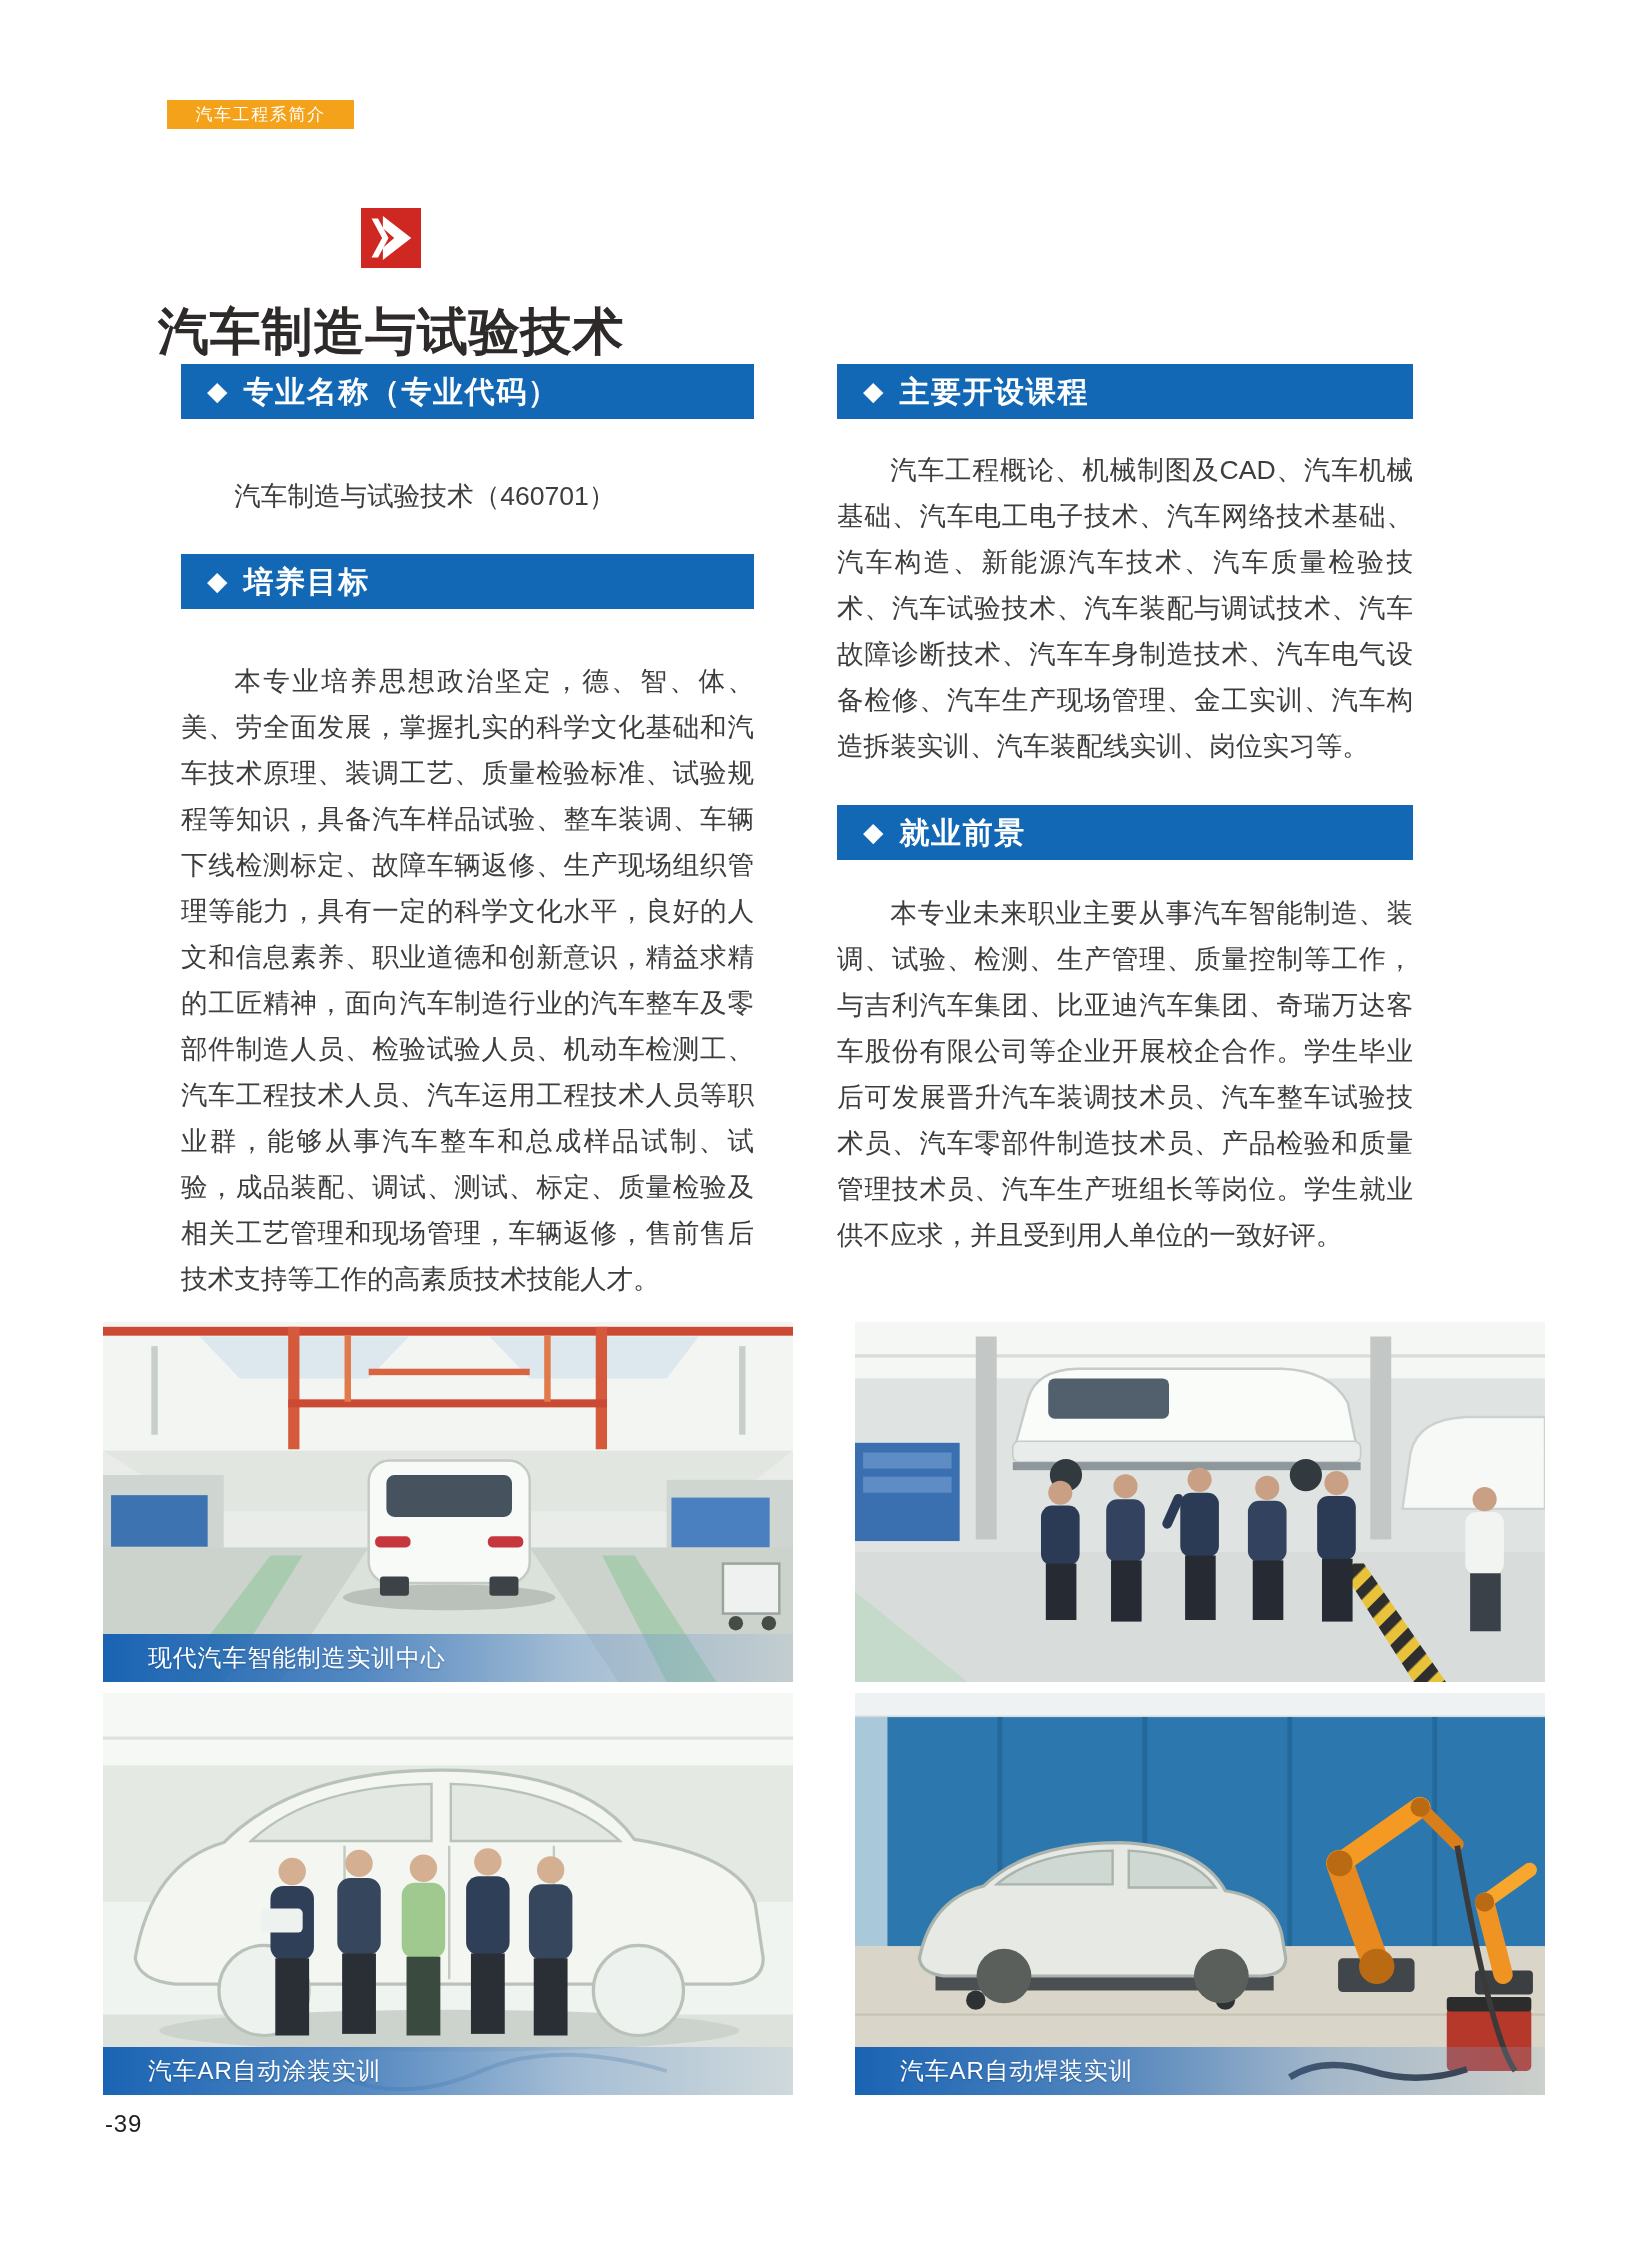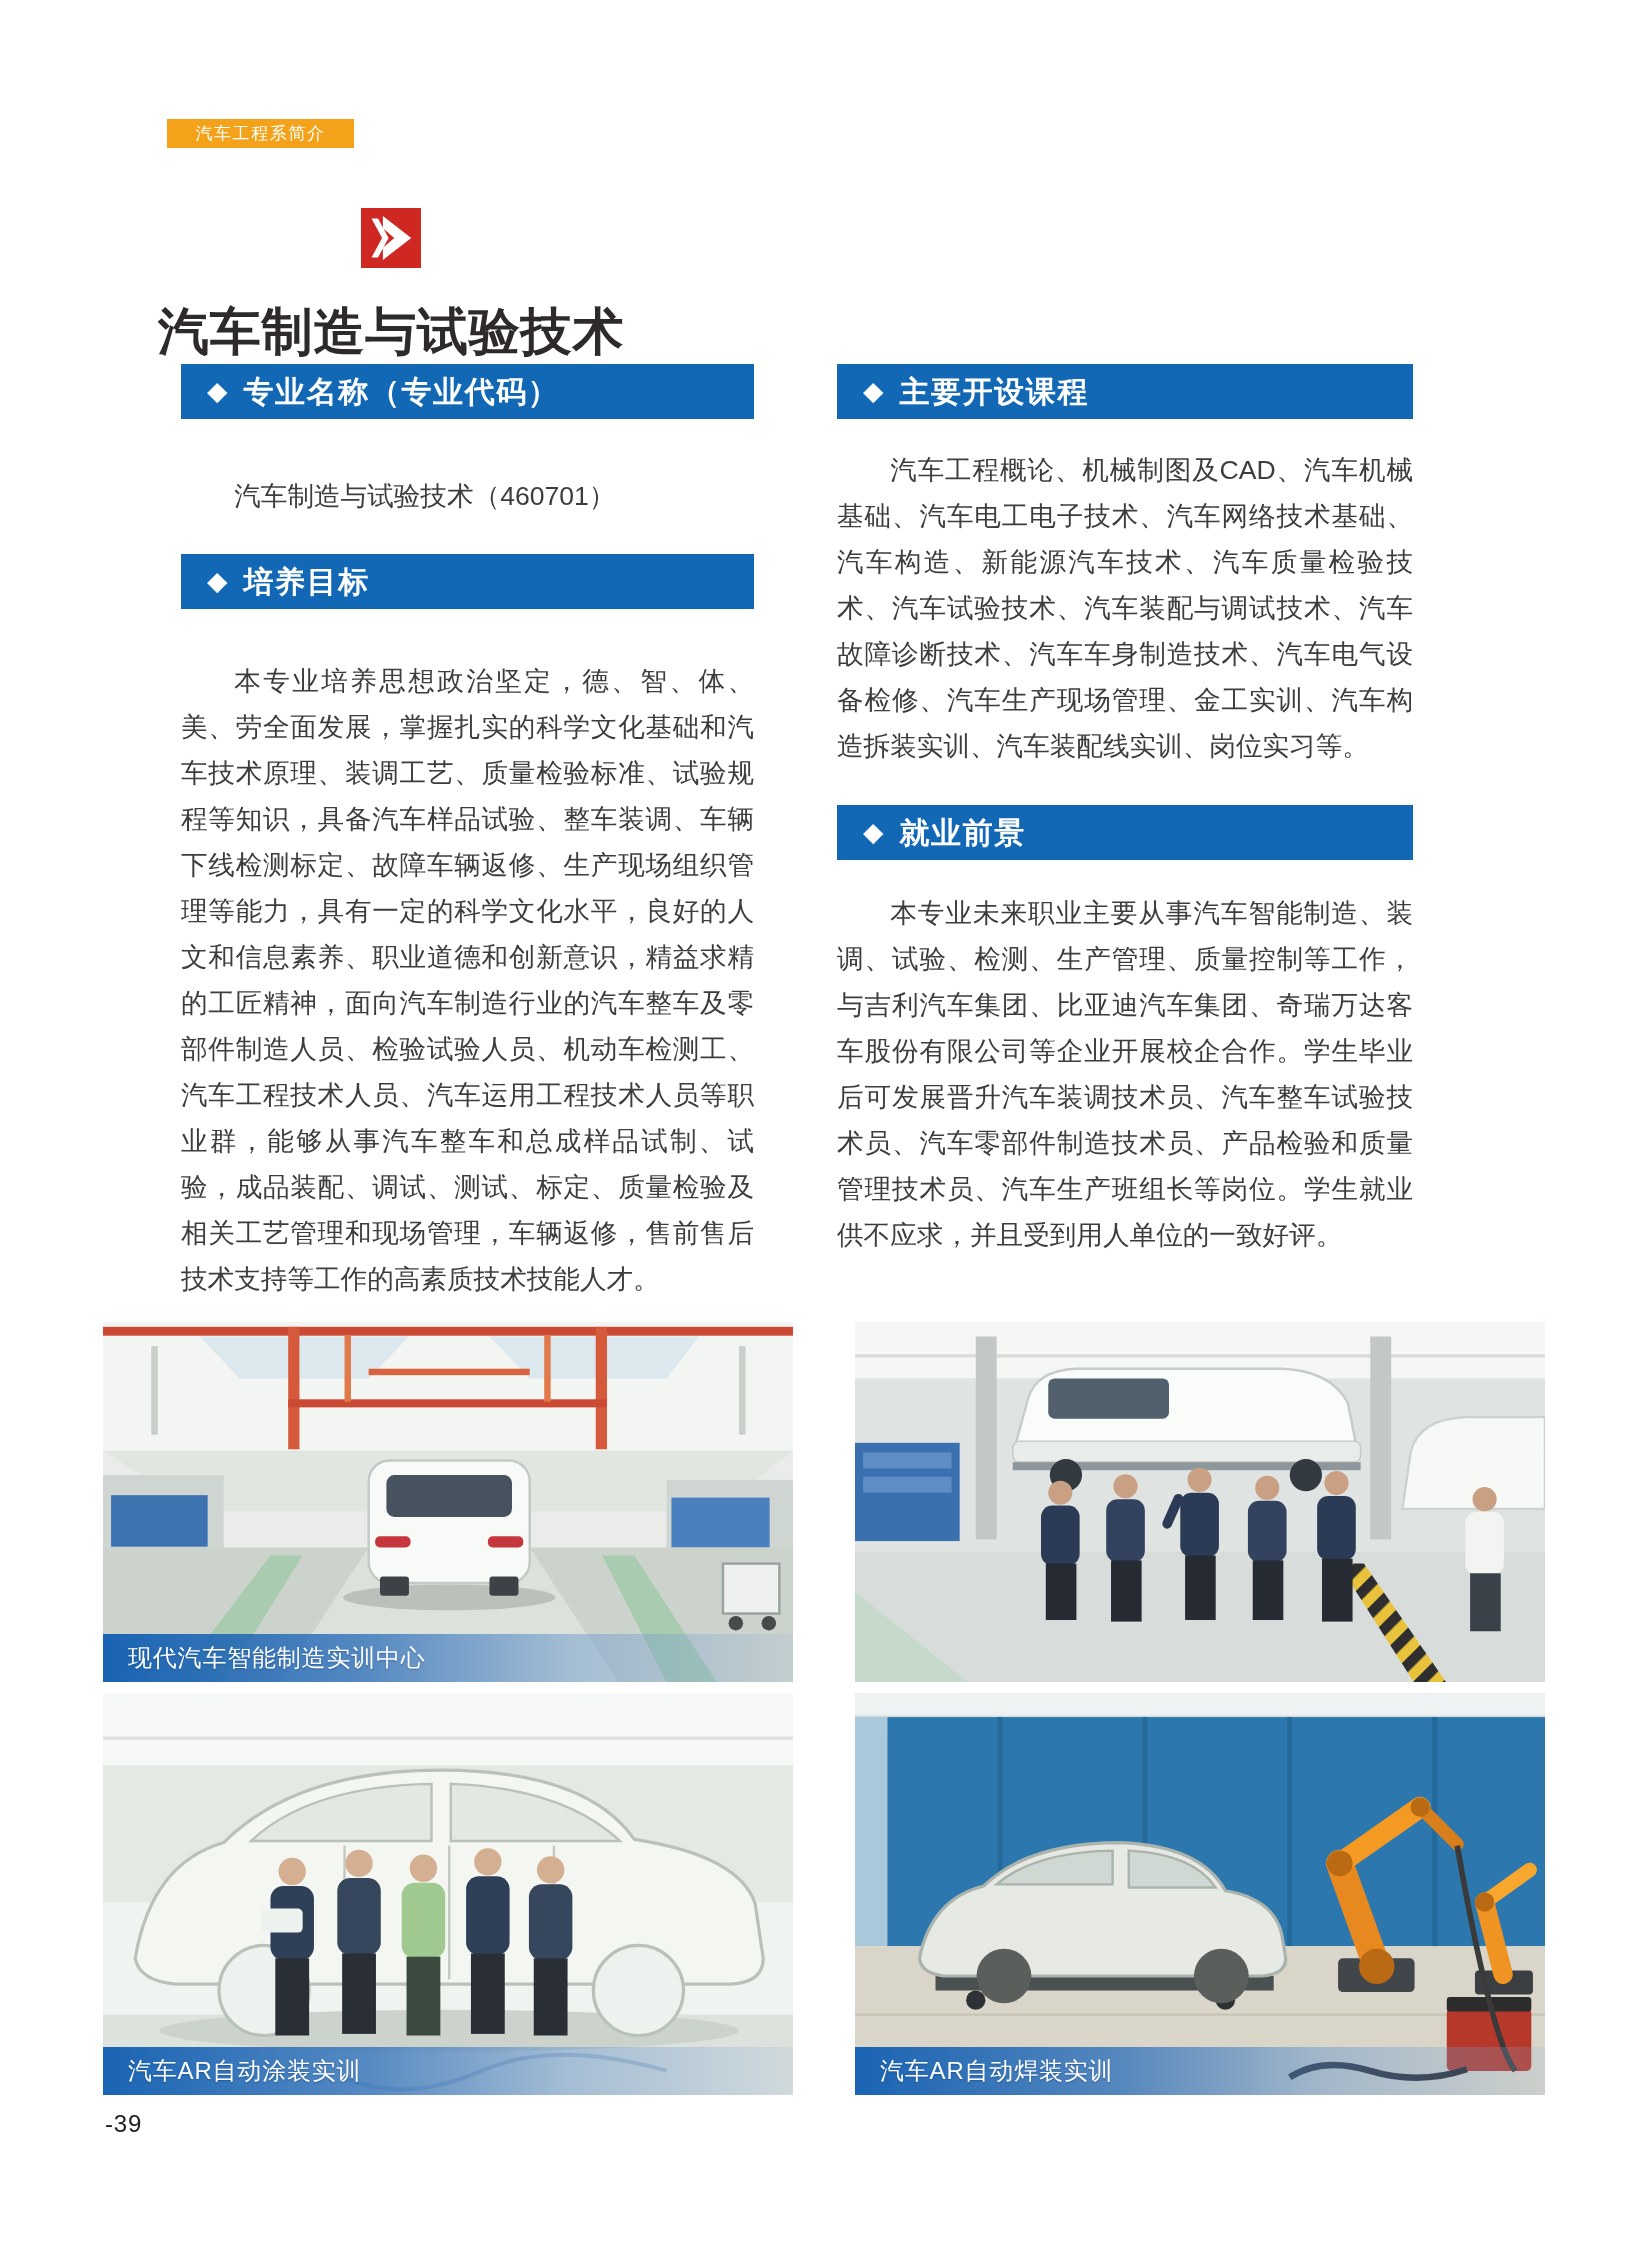--- a/index.html
+++ b/index.html
@@ -5,21 +5,21 @@
   html,body{margin:0;padding:0;background:#ffffff;}
   #page{
     position:relative;
     width:1648px;height:2250px;
     background:#ffffff;
     font-family:"Liberation Sans","DejaVu Sans",sans-serif;
     overflow:hidden;
   }
   
   .dept-tag{
-    position:absolute;left:167px;top:119px;width:187px;height:29px;
+    position:absolute;left:167px;top:100px;width:187px;height:29px;
     background:#f5a21b;color:#ffffff;
     font-size:17px;letter-spacing:1.6px;
     display:flex;align-items:center;justify-content:center;
   }
   
   .title-row{
     position:absolute;left:158px;top:208px;height:64px;
     display:flex;align-items:center;gap:32px;flex-direction:column;
   }
   .title-icon{width:60px;height:60px;display:block;}
@@ -47,21 +47,21 @@
   .photo{
     position:absolute;margin:0;overflow:hidden;background:#dfe4e0;
   }
   .photo svg{position:absolute;left:0;top:0;width:100%;height:100%;display:block;}
   .caption-bar{
     position:absolute;left:0;bottom:0;width:100%;height:48px;
     background:linear-gradient(90deg,rgba(18,95,178,0.96) 0%,rgba(47,112,186,0.78) 38%,rgba(98,146,203,0.45) 68%,rgba(150,180,215,0.18) 100%);
     display:flex;align-items:center;
   }
   .caption-bar span{
-    color:#ffffff;font-size:24px;letter-spacing:0.8px;padding-left:25px;
+    color:#ffffff;font-size:24px;letter-spacing:0.8px;padding-left:45px;
     text-shadow:0 0.8px 1.6px rgba(0,40,90,0.35);
   }
   .page-number{
     position:absolute;left:105px;top:2110px;
     font-size:24px;color:#1f1f1f;letter-spacing:0.8px;
   }
 </style>
 </head>
 <body>
 

